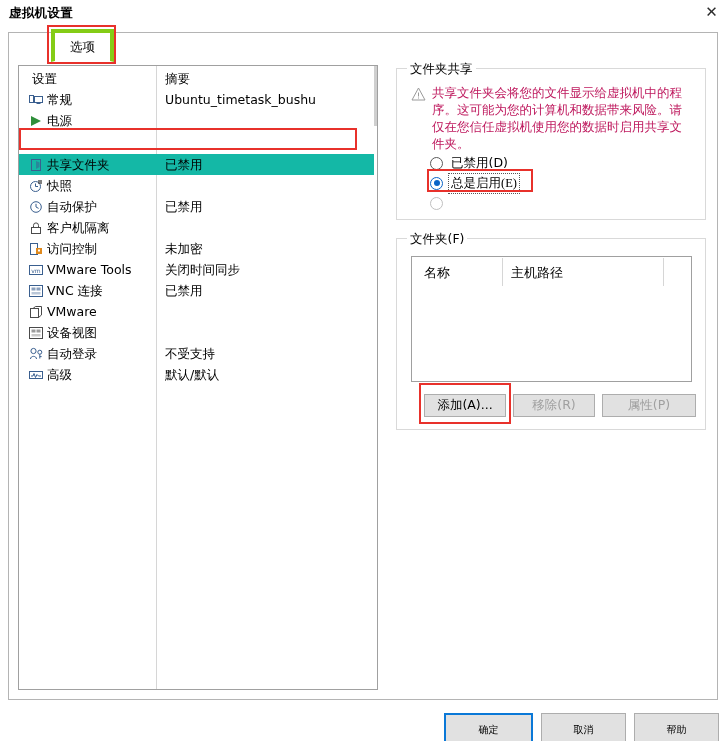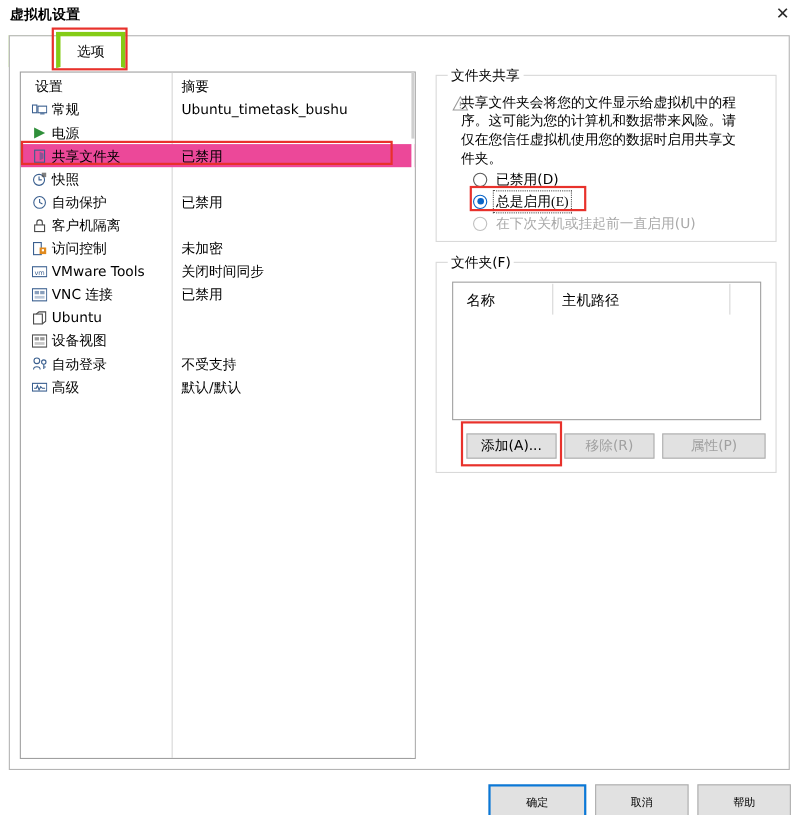--- a/index.html
+++ b/index.html
@@ -133,21 +133,21 @@
     left: 0; top: 23px;
     width: 358px;
   }
   .list-row {
     position: relative;
     height: 21px;
     display: flex;
     align-items: center;
     cursor: default;
   }
-  .list-row.selected { background: #ec4899; }
+  .list-row.selected { background: #14b8a6; margin-top: 23px; }
   .row-icon {
     position: absolute;
     left: 9px; top: 3px;
     width: 16px; height: 16px;
     display: flex; align-items: center; justify-content: center;
   }
   .row-label {
     position: absolute;
     left: 28px; top: 3px;
     font-size: 12.5px;
@@ -194,25 +194,25 @@
   #gb-sharing { left: 396px; top: 68px; width: 310px; height: 152px; }
   #gb-folders { left: 396px; top: 238px; width: 310px; height: 192px; }
 
   #warn-icon {
     position: absolute;
     left: 14px; top: 18px;
     width: 15px; height: 14px;
   }
   #warn-text {
     position: absolute;
-    left: 22px; top: 15px;
+    left: 35px; top: 15px;
     width: 262px;
     font-size: 12.5px;
     line-height: 17px;
-    color: #000000;
+    color: #be185d;
   }
 
   .radio-row {
     position: absolute;
     left: 33px;
     height: 20px;
     display: flex;
     align-items: center;
     cursor: pointer;
   }
@@ -442,21 +442,21 @@
         <span class="row-label">VNC 连接</span>
         <span class="row-summary">已禁用</span>
       </div>
       <div class="list-row">
         <span class="row-icon">
           <svg width="14" height="14" viewBox="0 0 14 14">
             <rect x="1.5" y="3.5" width="8" height="9" fill="none" stroke="#4a4a4a"></rect>
             <path d="M4 3.5 L6.5 1.5 L12.5 1.5 L12.5 10 L9.5 12.5" fill="none" stroke="#4a4a4a"></path>
           </svg>
         </span>
-        <span class="row-label">Ubuntu</span>
+        <span class="row-label">VMware</span>
         <span class="row-summary"></span>
       </div>
       <div class="list-row">
         <span class="row-icon">
           <svg width="14" height="14" viewBox="0 0 14 14">
             <rect x="0.5" y="1.5" width="13" height="11" fill="none" stroke="#4a4a4a"></rect>
             <rect x="2.5" y="3.5" width="4" height="3" fill="#4a4a4a" opacity="0.55"></rect>
             <rect x="7.5" y="3.5" width="4" height="3" fill="#4a4a4a" opacity="0.55"></rect>
             <rect x="2.5" y="8" width="9" height="2.5" fill="#4a4a4a" opacity="0.3"></rect>
           </svg>
@@ -506,21 +506,20 @@
   <div class="radio-row" id="radio-disabled">
     <span class="radio-mark"></span>
     <span class="radio-label">已禁用(D)</span>
   </div>
   <div class="radio-row checked focused" id="radio-always">
     <span class="radio-mark"></span>
     <span class="radio-label">总是启用(E)</span>
   </div>
   <div class="radio-row disabled" id="radio-until">
     <span class="radio-mark"></span>
-    <span class="radio-label">在下次关机或挂起前一直启用(U)</span>
   </div>
 </div>
 
 <div class="groupbox" id="gb-folders">
   <div class="groupbox-title">文件夹(F)</div>
   <div id="folders-table">
     <div class="tbl-divider" id="tdiv-1"></div>
     <div class="tbl-divider" id="tdiv-2"></div>
     <div class="tbl-hdr-cell" id="tcol-name">名称</div>
     <div class="tbl-hdr-cell" id="tcol-path">主机路径</div>

